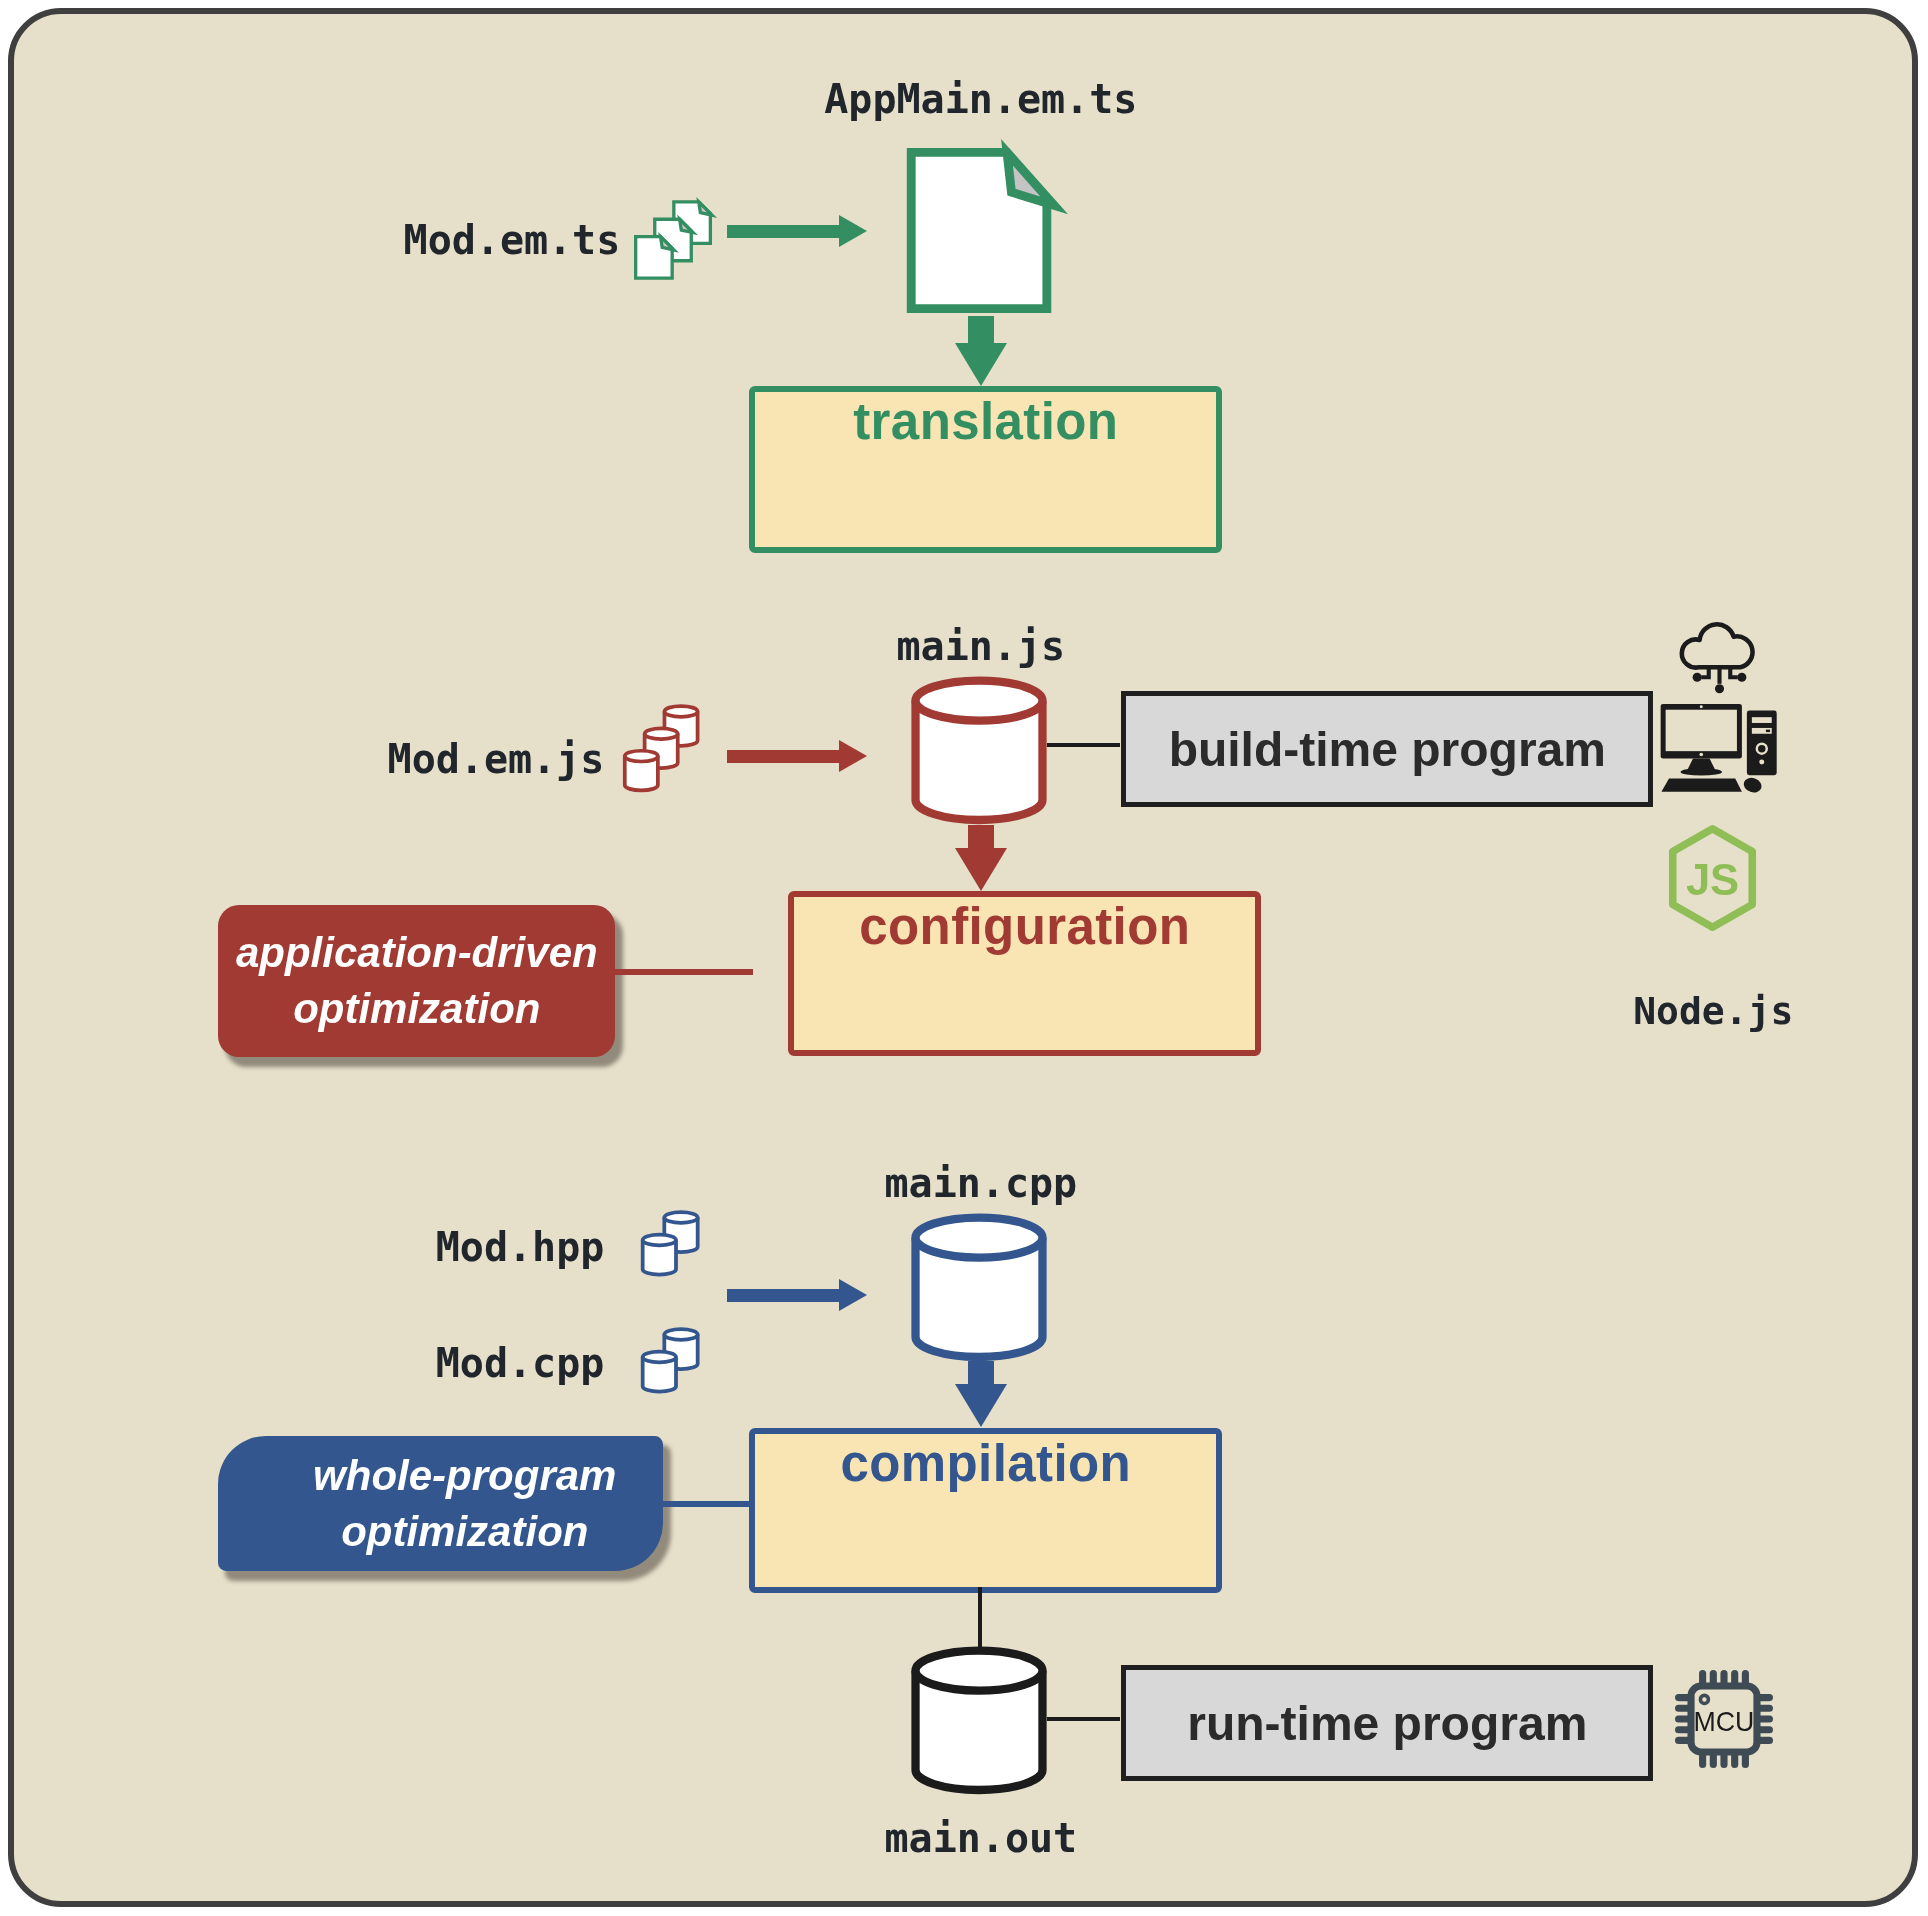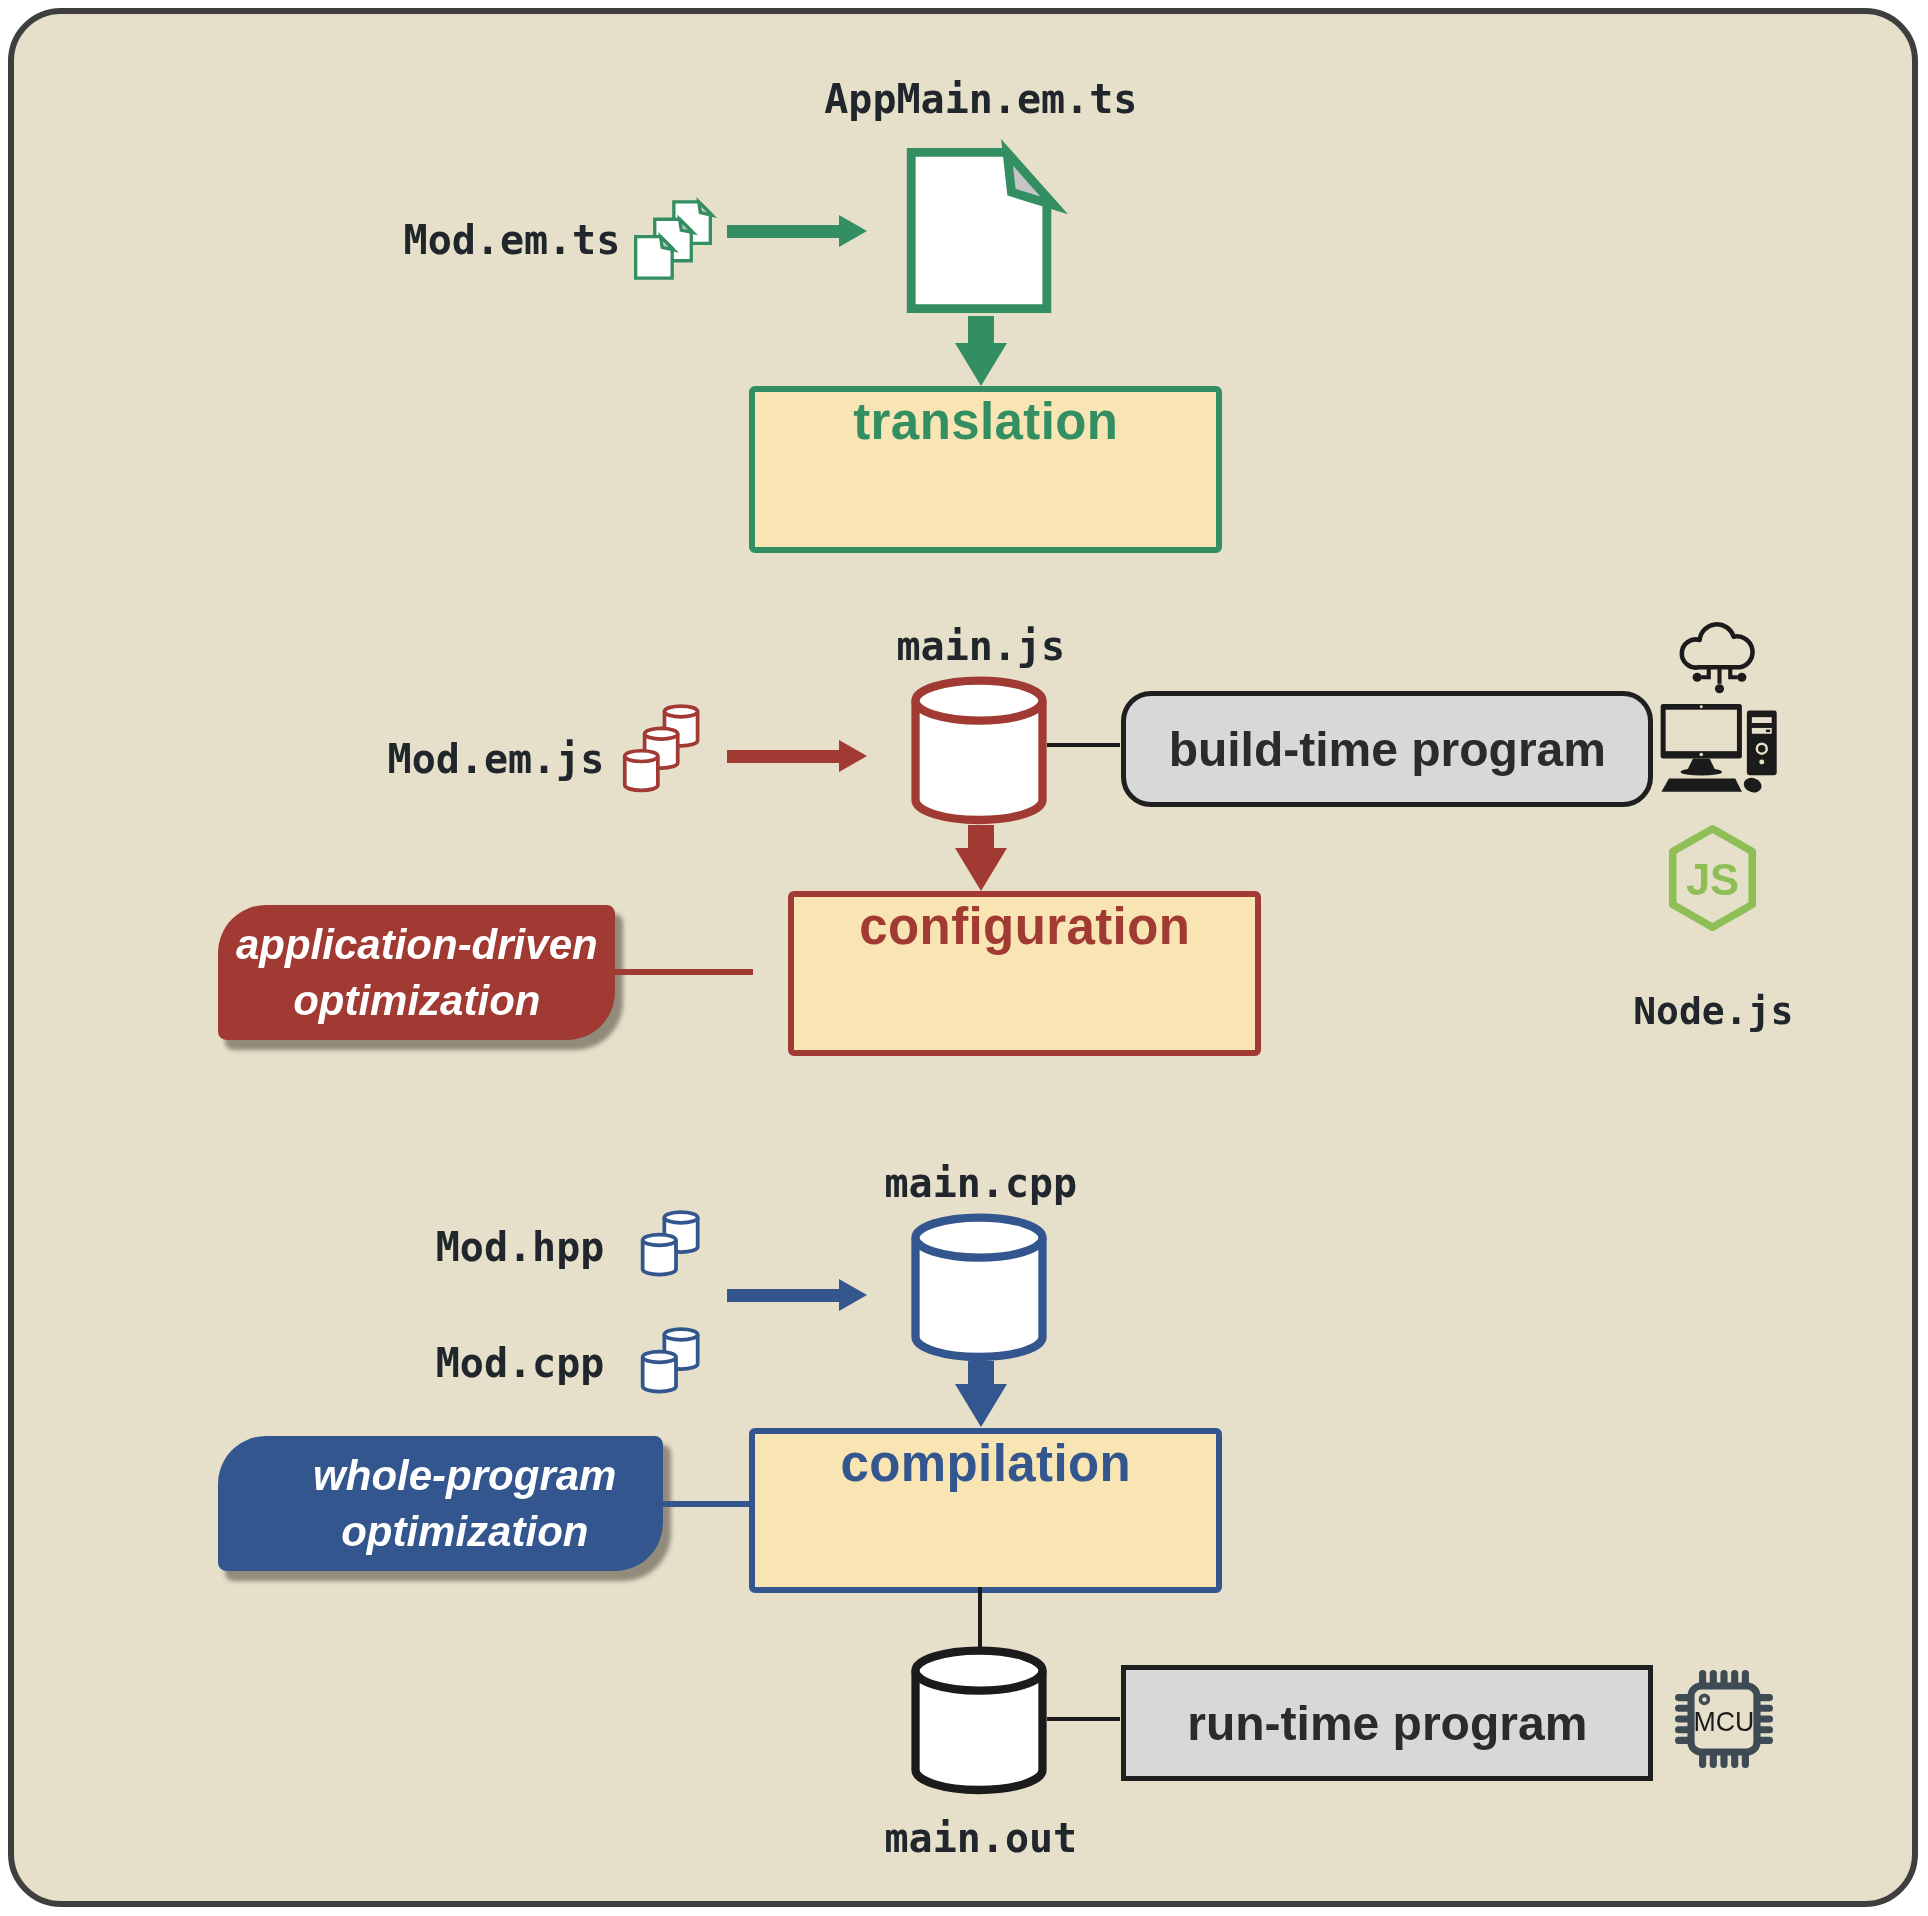--- a/index.html
+++ b/index.html
@@ -119,21 +119,21 @@
 
     <div class="abs red" style="left:896px;top:663px;">
       <svg width="138" height="148" viewBox="0 0 100 107">
         <path d="M4 17 V89 A46 14.5 0 0 0 96 89 V17" fill="#fff" stroke="currentColor" stroke-width="6"></path>
         <ellipse cx="50" cy="17" rx="46" ry="14.5" fill="#fff" stroke="currentColor" stroke-width="6"></ellipse>
       </svg>
     </div>
 
     <div class="hline" style="left:1033px;top:729px;width:73px;"></div>
 
-    <div class="program-box" style="left:1107px;top:677px;width:522px;height:106px;border-radius:30px;">
+    <div class="program-box" style="left:1107px;top:677px;width:522px;height:106px;">
       <span>build-time program</span>
     </div>
 
     <div class="abs" style="left:1660px;top:600px;">
       <svg width="91" height="90" viewBox="0 0 110 108">
         <path d="M30 64 a17 17 0 1 1 1 -33 a21 21 0 0 1 41 -4 a15.5 15.5 0 1 1 8 37 z" fill="none" stroke="#1b1b1b" stroke-width="5.5" stroke-linejoin="round"></path>
         <g stroke="#1b1b1b" stroke-width="5" fill="none">
           <path d="M42 64 V76 H33"></path>
           <path d="M55 64 V84"></path>
           <path d="M68 64 V76 H77"></path>
@@ -176,21 +176,21 @@
 
     <div class="arrow-down red" style="left:940px;top:811px;width:53px;height:66px;">
       <div class="shaft"></div>
         <div class="head"></div>
     </div>
 
     <div class="process-box red" style="left:735px;top:877px;width:461px;height:153px;margin-left:39px;">
       <span>configuration</span>
     </div>
 
-    <div class="callout red-bg" style="left:204px;top:891px;width:397px;height:135px;">
+    <div class="callout red-bg" style="left:204px;top:891px;width:397px;height:152px;border-radius:21px;">
       <span>application-driven</span>
       <span>optimization</span>
     </div>
     <div class="cline red" style="left:596px;top:955px;width:143px;"></div>
 
     <div class="abs mono-label" style="left:709px;top:1146px;width:515px;">main.cpp</div>
 
     <div class="abs mono-label right" style="left:324px;top:1210px;width:266px;">Mod.hpp</div>
 
     <div class="abs blue" style="left:627px;top:1196px;">

